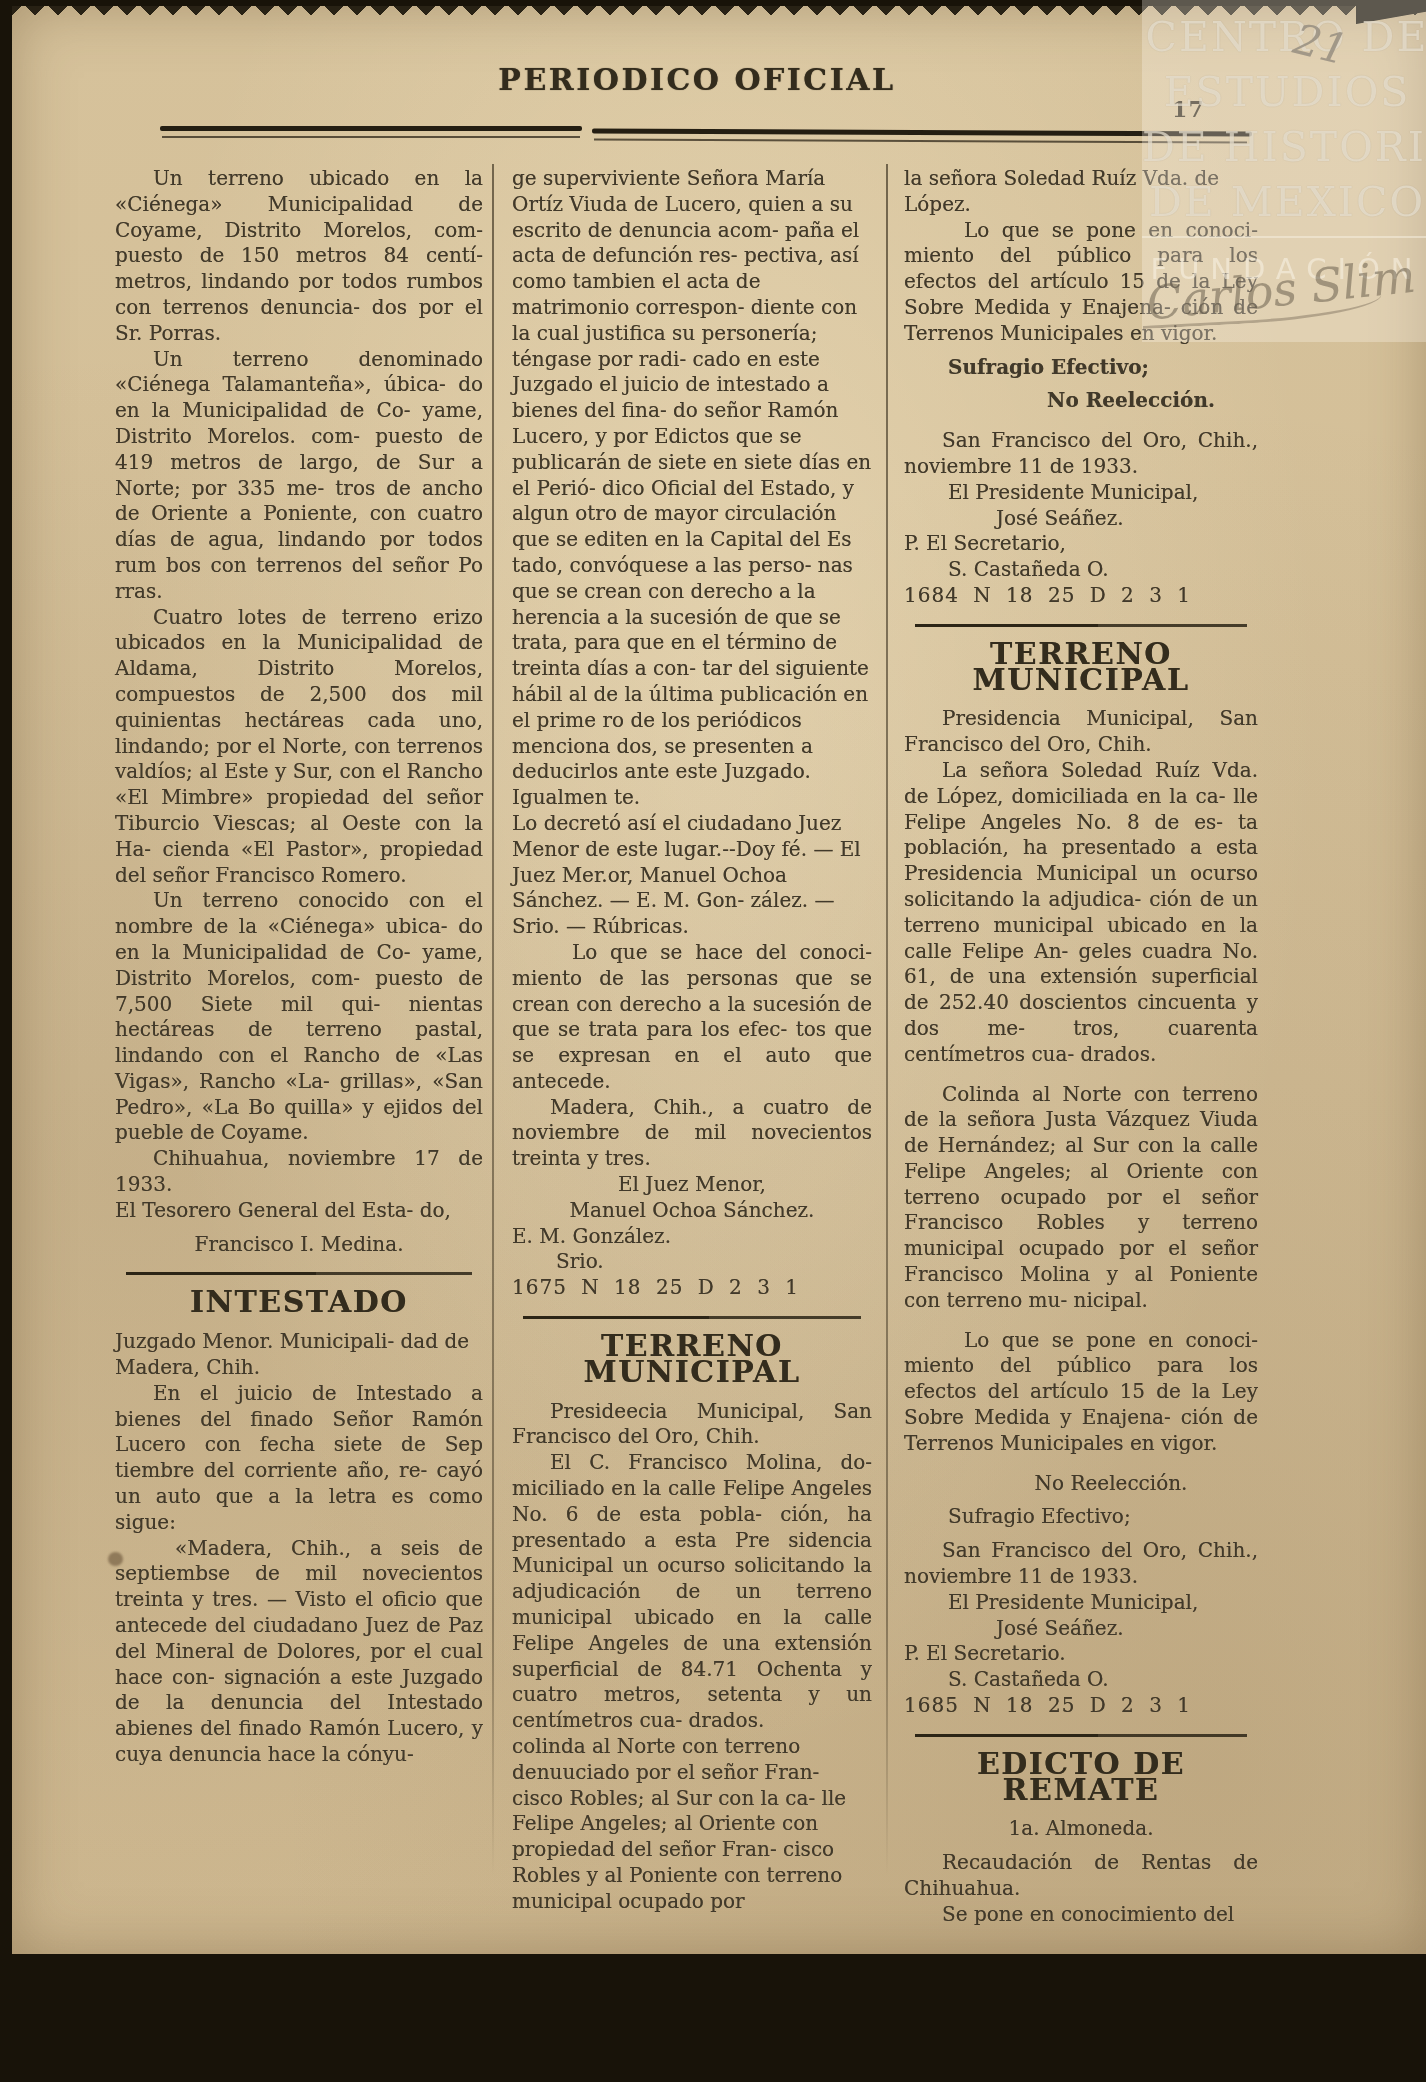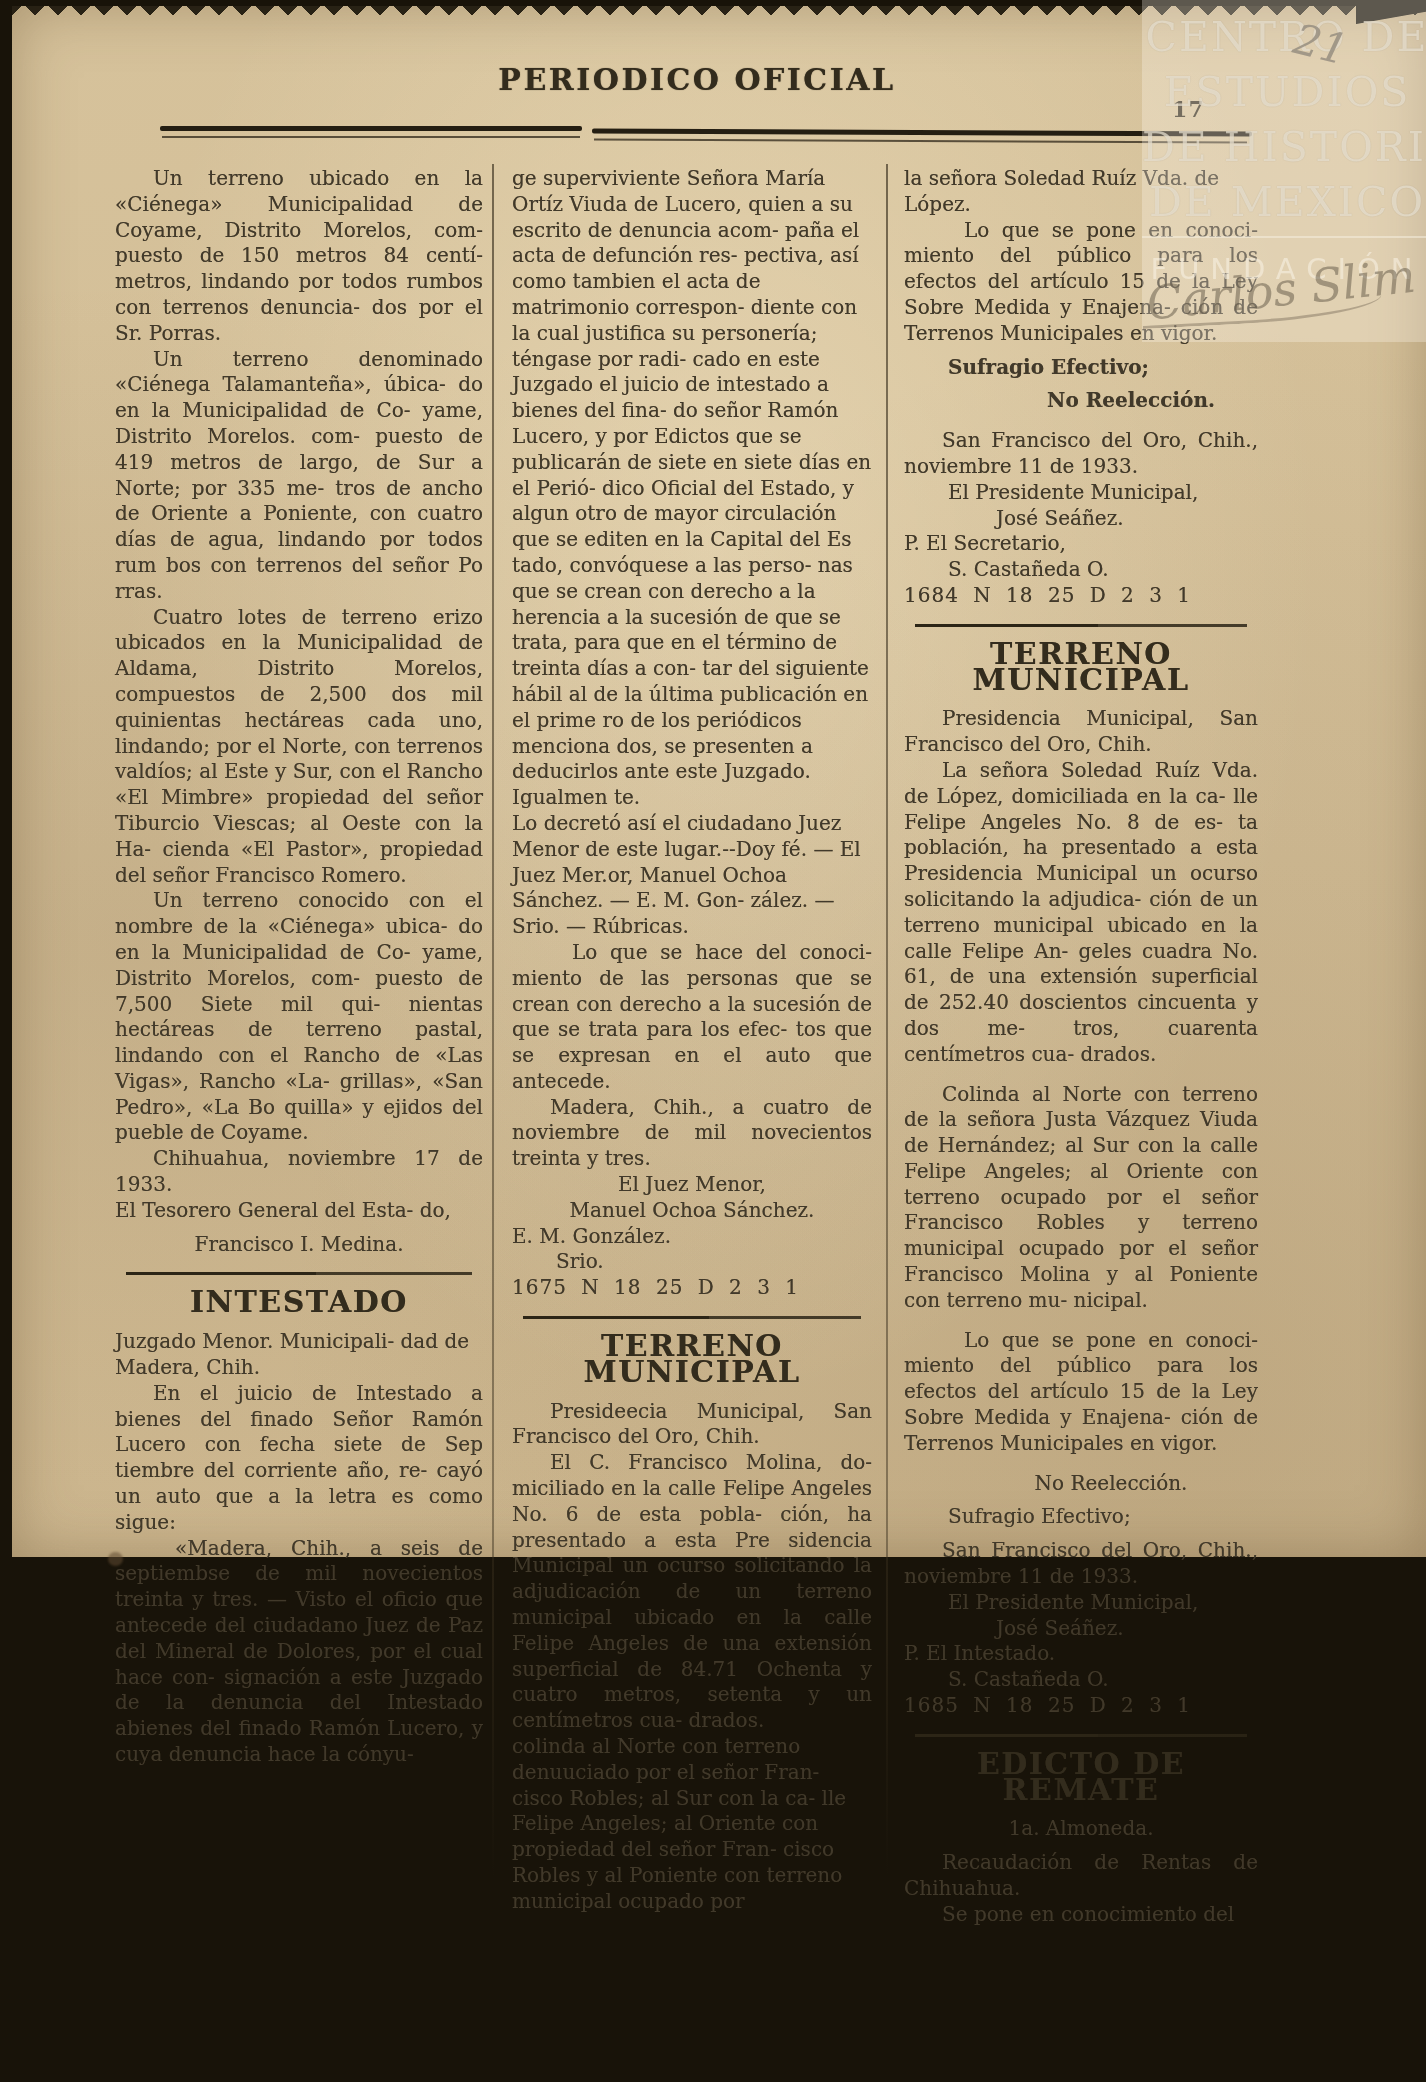--- a/index.html
+++ b/index.html
@@ -4,21 +4,21 @@
 <style>
   html,body{margin:0;padding:0;}
   body{
     width:1426px;height:2082px;
     background:#181309;
     position:relative;
     overflow:hidden;
     font-family:"DejaVu Serif", serif;
   }
   .paper{
-    position:absolute;left:12px;top:6px;width:1414px;height:1551px;
+    position:absolute;left:12px;top:6px;width:1414px;height:1948px;
     background:
       radial-gradient(ellipse at 50% 35%, rgba(255,244,214,.35), rgba(0,0,0,0) 60%),
       radial-gradient(ellipse at 85% 90%, rgba(120,95,60,.18), rgba(0,0,0,0) 55%),
       radial-gradient(ellipse at 8% 60%, rgba(120,95,60,.14), rgba(0,0,0,0) 50%),
       linear-gradient(#d6c29b,#d2bd96 55%,#cdb78f);
     box-shadow:inset 0 0 60px rgba(90,65,35,.35);
   }
   .torn-top{
     position:absolute;left:0;top:0;width:100%;height:12px;
     background-image:
@@ -185,21 +185,21 @@
     <p class="art-heading">TERRENO MUNICIPAL</p>
     <p class="ind">Presidencia Municipal, San Francisco del Oro, Chih.</p>
     <p class="ind">La señora Soledad Ruíz Vda. de López, domiciliada en la ca- lle Felipe Angeles No. 8 de es- ta población, ha presentado a esta Presidencia Municipal un ocurso solicitando la adjudica- ción de un terreno municipal ubicado en la calle Felipe An- geles cuadra No. 61, de una extensión superficial de 252.40 doscientos cincuenta y dos me- tros, cuarenta centímetros cua- drados.</p>
     <p class="ind gm">Colinda al Norte con terreno de la señora Justa Vázquez Viuda de Hernández; al Sur con la calle Felipe Angeles; al Oriente con terreno ocupado por el señor Francisco Robles y terreno municipal ocupado por el señor Francisco Molina y al Poniente con terreno mu- nicipal.</p>
     <p class="ind2 gm">Lo que se pone en conoci- miento del público para los efectos del artículo 15 de la Ley Sobre Medida y Enajena- ción de Terrenos Municipales en vigor.</p>
     <p class="center gm" style="padding-left:3em;">No Reelección.</p>
     <p class="in1 gs">Sufragio Efectivo;</p>
     <p class="ind gs">San Francisco del Oro, Chih., noviembre 11 de 1933.</p>
     <p class="in1">El Presidente Municipal,</p>
     <p class="in2">José Seáñez.</p>
-    <p class="left">P. El Intestado.</p>
+    <p class="left">P. El Secretario.</p>
     <p class="in1">S. Castañeda O.</p>
     <p class="docnum">1685 N 18 25 D 2 3 1</p>
     <hr class="sep">
     <p class="art-heading">EDICTO DE REMATE</p>
     <p class="center">1a. Almoneda.</p>
     <p class="ind gs">Recaudación de Rentas de Chihuahua.</p>
     <p class="ind">Se pone en conocimiento del</p>
   </div>
 </div>
 

